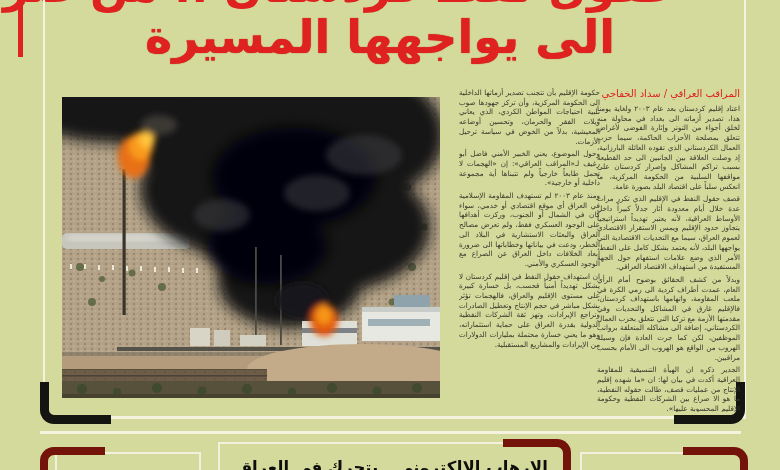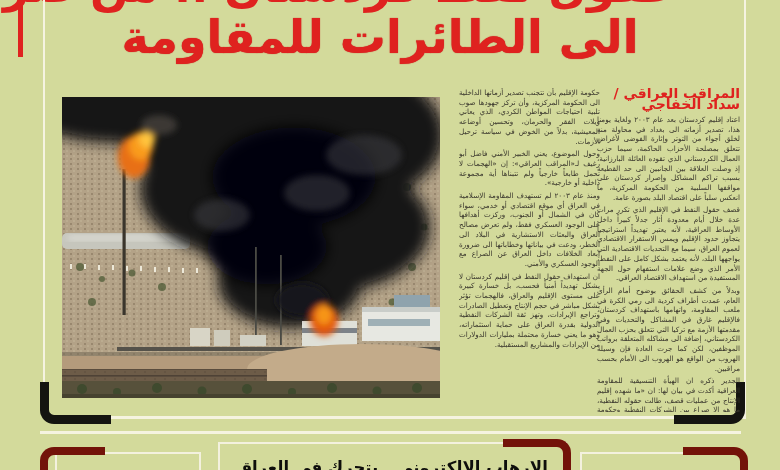--- a/index.html
+++ b/index.html
@@ -40,21 +40,21 @@
   
   .col{
     position:absolute; top:88px; height:324px; overflow:hidden;
     direction:rtl; text-align:justify; color:#3a372d;
     font-size:7.2px; line-height:9.7px;
   }
   .col p{margin:0 0 3px 0;}
   .col-a{left:597px; width:143px;}
   .col-b{left:459px; width:141px;}
   .byline{
-    color:#df221f; font-weight:bold; font-size:14px; line-height:11px;
+    color:#df221f; font-weight:normal; font-size:10px; line-height:11px;
     margin-bottom:5px; text-align:right; direction:rtl;
   }
   
   .separator{position:absolute; left:40px; top:431px; width:701px; height:3px; background:#f5f3e0;}
   .tbox{position:absolute; border:2px solid #f3f1de; background:transparent;}
   .tbox-left{left:55px; top:452px; width:142px; height:40px;}
   .tbox-center{left:218px; top:442px; width:345px; height:50px;}
   .tbox-right{left:580px; top:452px; width:161px; height:40px;}
   .mbracket{position:absolute;}
   .mb-left{left:40px; top:447px; width:57px; height:30px;
@@ -68,21 +68,21 @@
     font-size:16.5px; font-weight:bold; color:#0e0e0b;
   }
 </style>
 </head>
 <body>
 
 <div class="page">
 
   <div class="red-edge-bar"></div>
   <div class="headline-l1">حقول نفط كردستان .. من صراع الشركات</div>
-  <div class="headline-l2">الى الطائرات للمقاومة</div>
+  <div class="headline-l2">الى يواجهها المسيرة</div>
 
   <div class="frame"></div>
   <div class="bracket-bl"></div>
   <div class="bracket-br"></div>
 
   <svg class="photo" viewBox="0 0 378 301" preserveAspectRatio="none">
     <defs>
       <filter id="b1" x="-50%" y="-50%" width="200%" height="200%">
           <feGaussianBlur stdDeviation="3"></feGaussianBlur>
         </filter>

